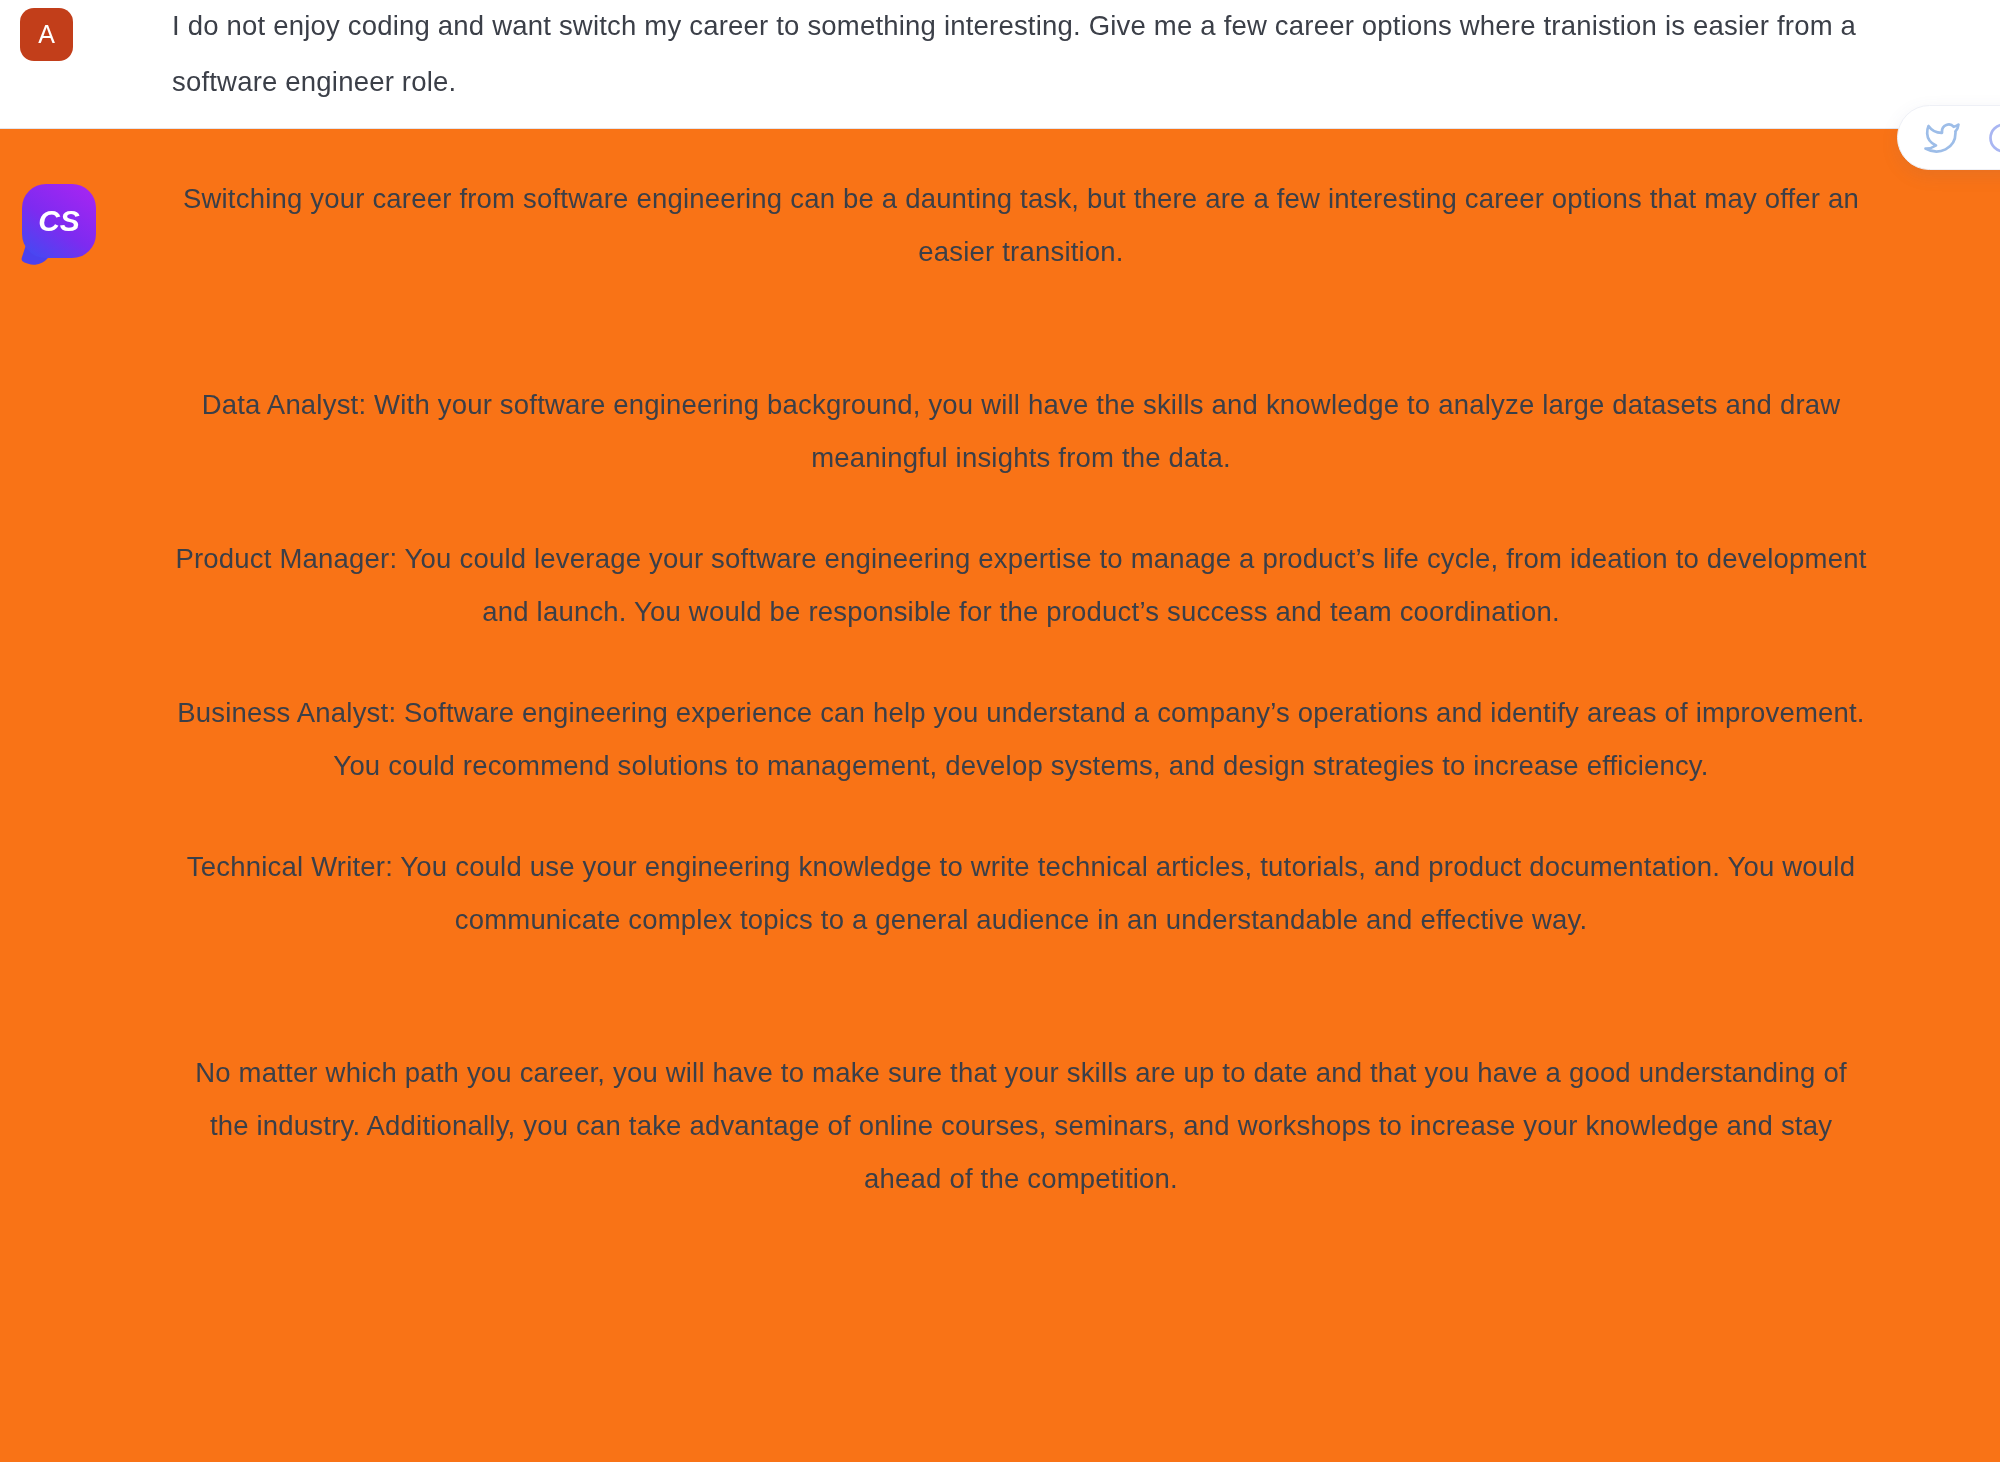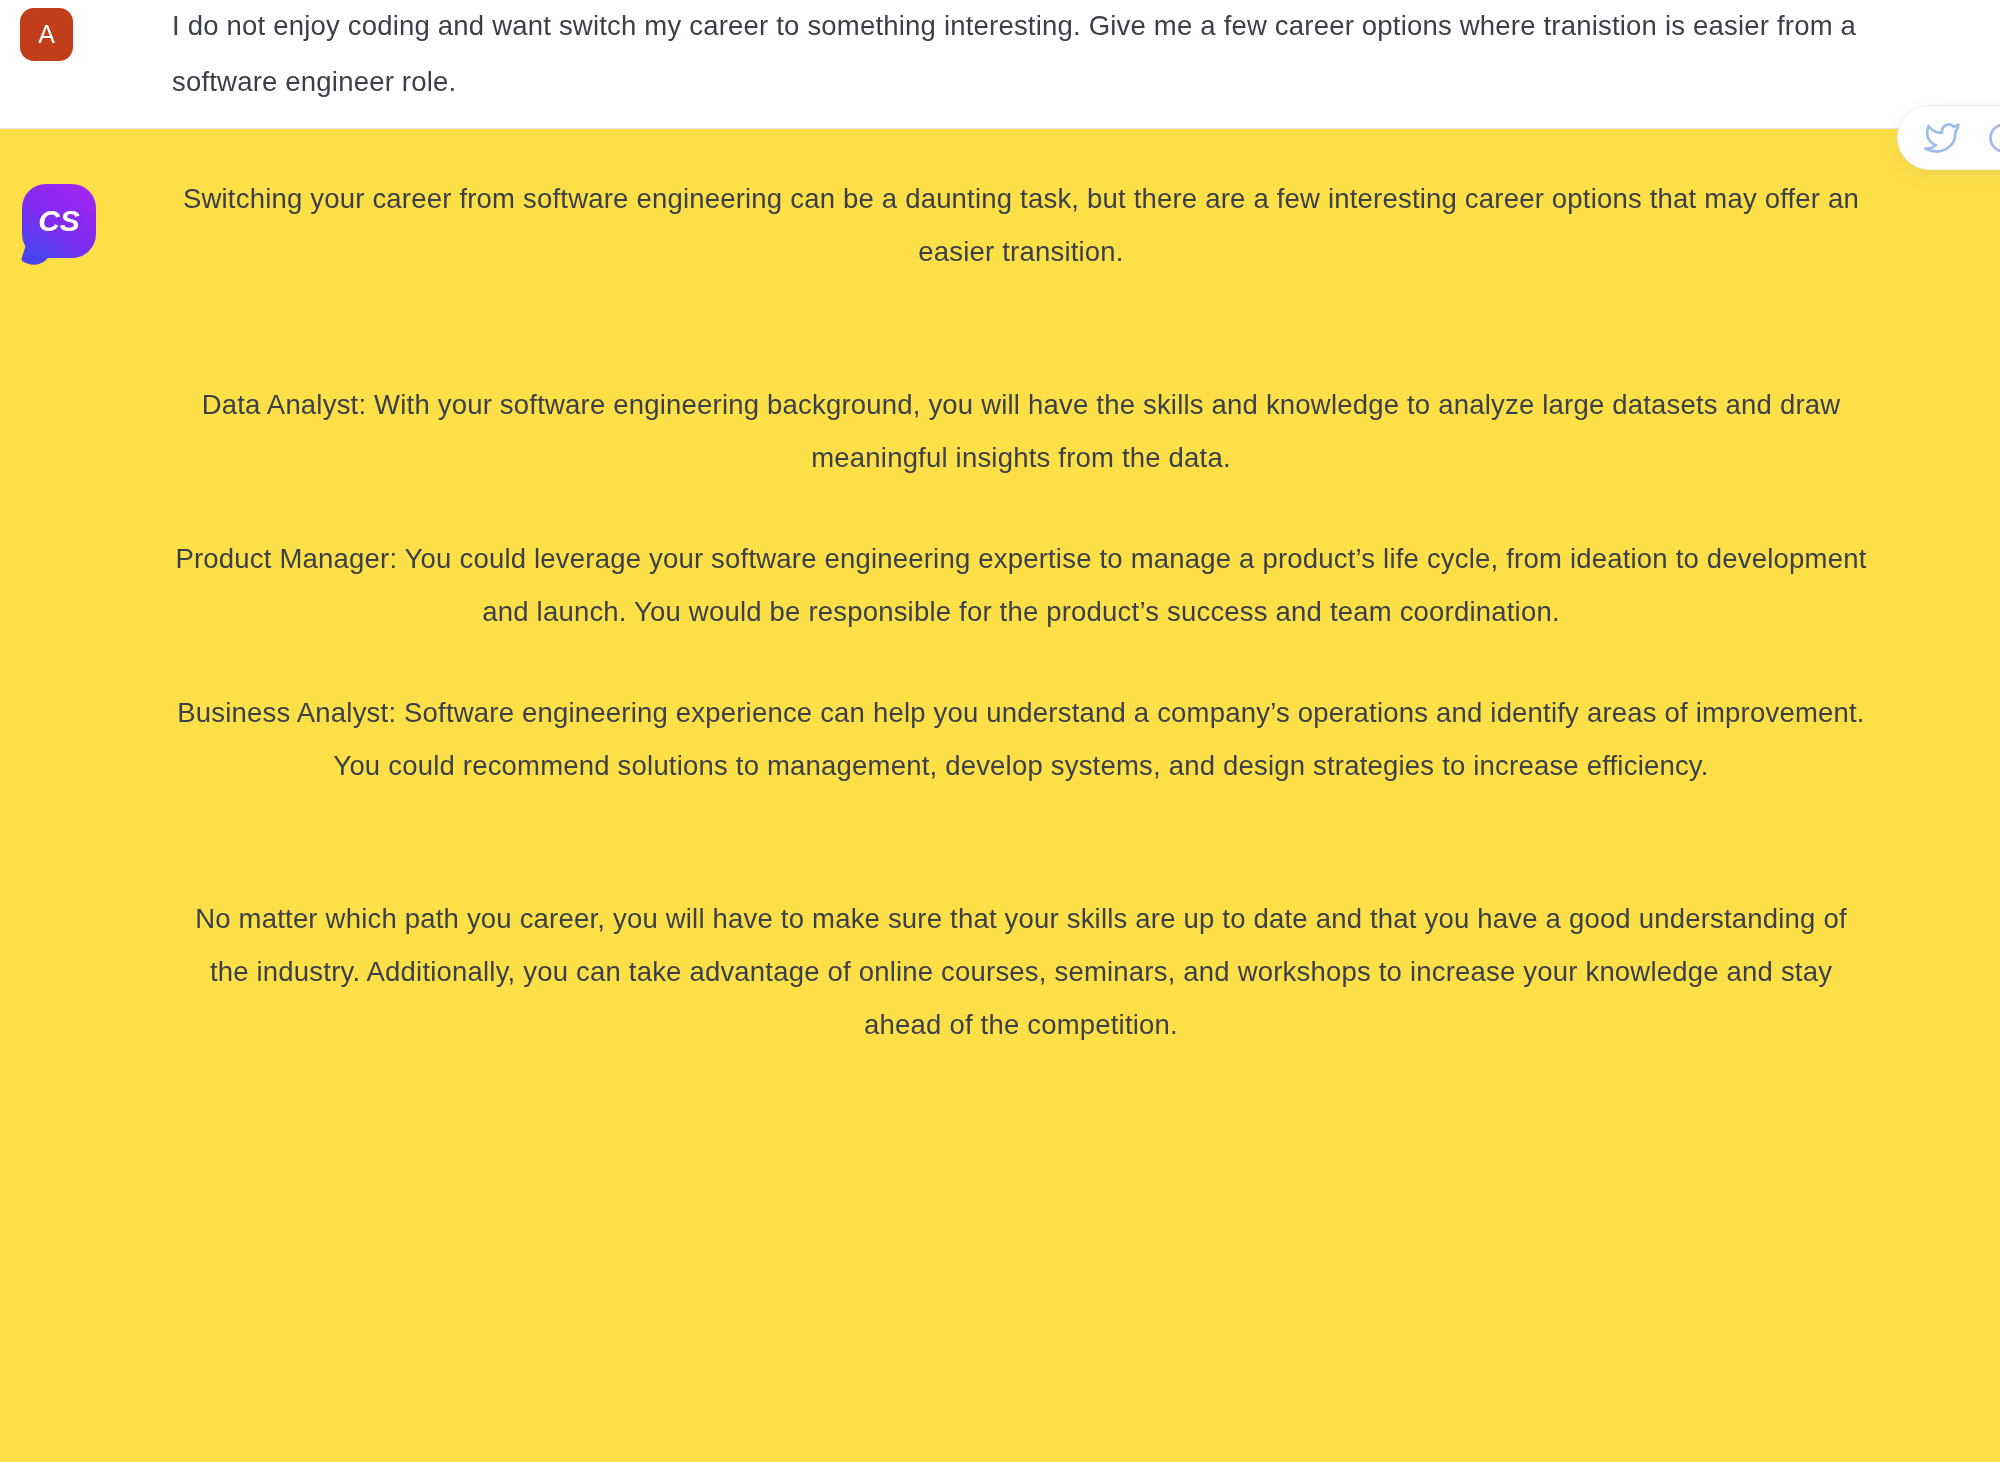--- a/index.html
+++ b/index.html
@@ -38,21 +38,21 @@
     width: 1700px;
     font-size: 27.5px;
     line-height: 56px;
     letter-spacing: 0.2px;
     margin-top: -6px;
   }
 
   
   .assistant-section {
     position: relative;
-    background: #fde047;
+    background: #f97316;
     border-top: 1px solid #e2e5ef;
     height: 1334px;
     padding: 55px 130px 0 15px;
   }
 
   
   .share-pill {
     position: absolute;
     top: -24px;
     left: 1897px;
@@ -134,16 +134,17 @@
       <div class="avatar-cs">
         <span>CS</span>
       </div>
     </div>
 
     <div class="assistant-body">
       <p>Switching your career from software engineering can be a daunting task, but there are a few interesting career options that may offer an easier transition.</p>
       <p class="gap-before">Data Analyst: With your software engineering background, you will have the skills and knowledge to analyze large datasets and draw meaningful insights from the data.</p>
       <p>Product Manager: You could leverage your software engineering expertise to manage a product’s life cycle, from ideation to development and launch. You would be responsible for the product’s success and team coordination.</p>
       <p>Business Analyst: Software engineering experience can help you understand a company’s operations and identify areas of improvement. You could recommend solutions to management, develop systems, and design strategies to increase efficiency.</p>
+      <p>Technical Writer: You could use your engineering knowledge to write technical articles, tutorials, and product documentation. You would communicate complex topics to a general audience in an understandable and effective way.</p>
       <p class="gap-before">No matter which path you career, you will have to make sure that your skills are up to date and that you have a good understanding of the industry. Additionally, you can take advantage of online courses, seminars, and workshops to increase your knowledge and stay ahead of the competition.</p>
     </div>
   </div>
 </div>
 
 </body></html>

